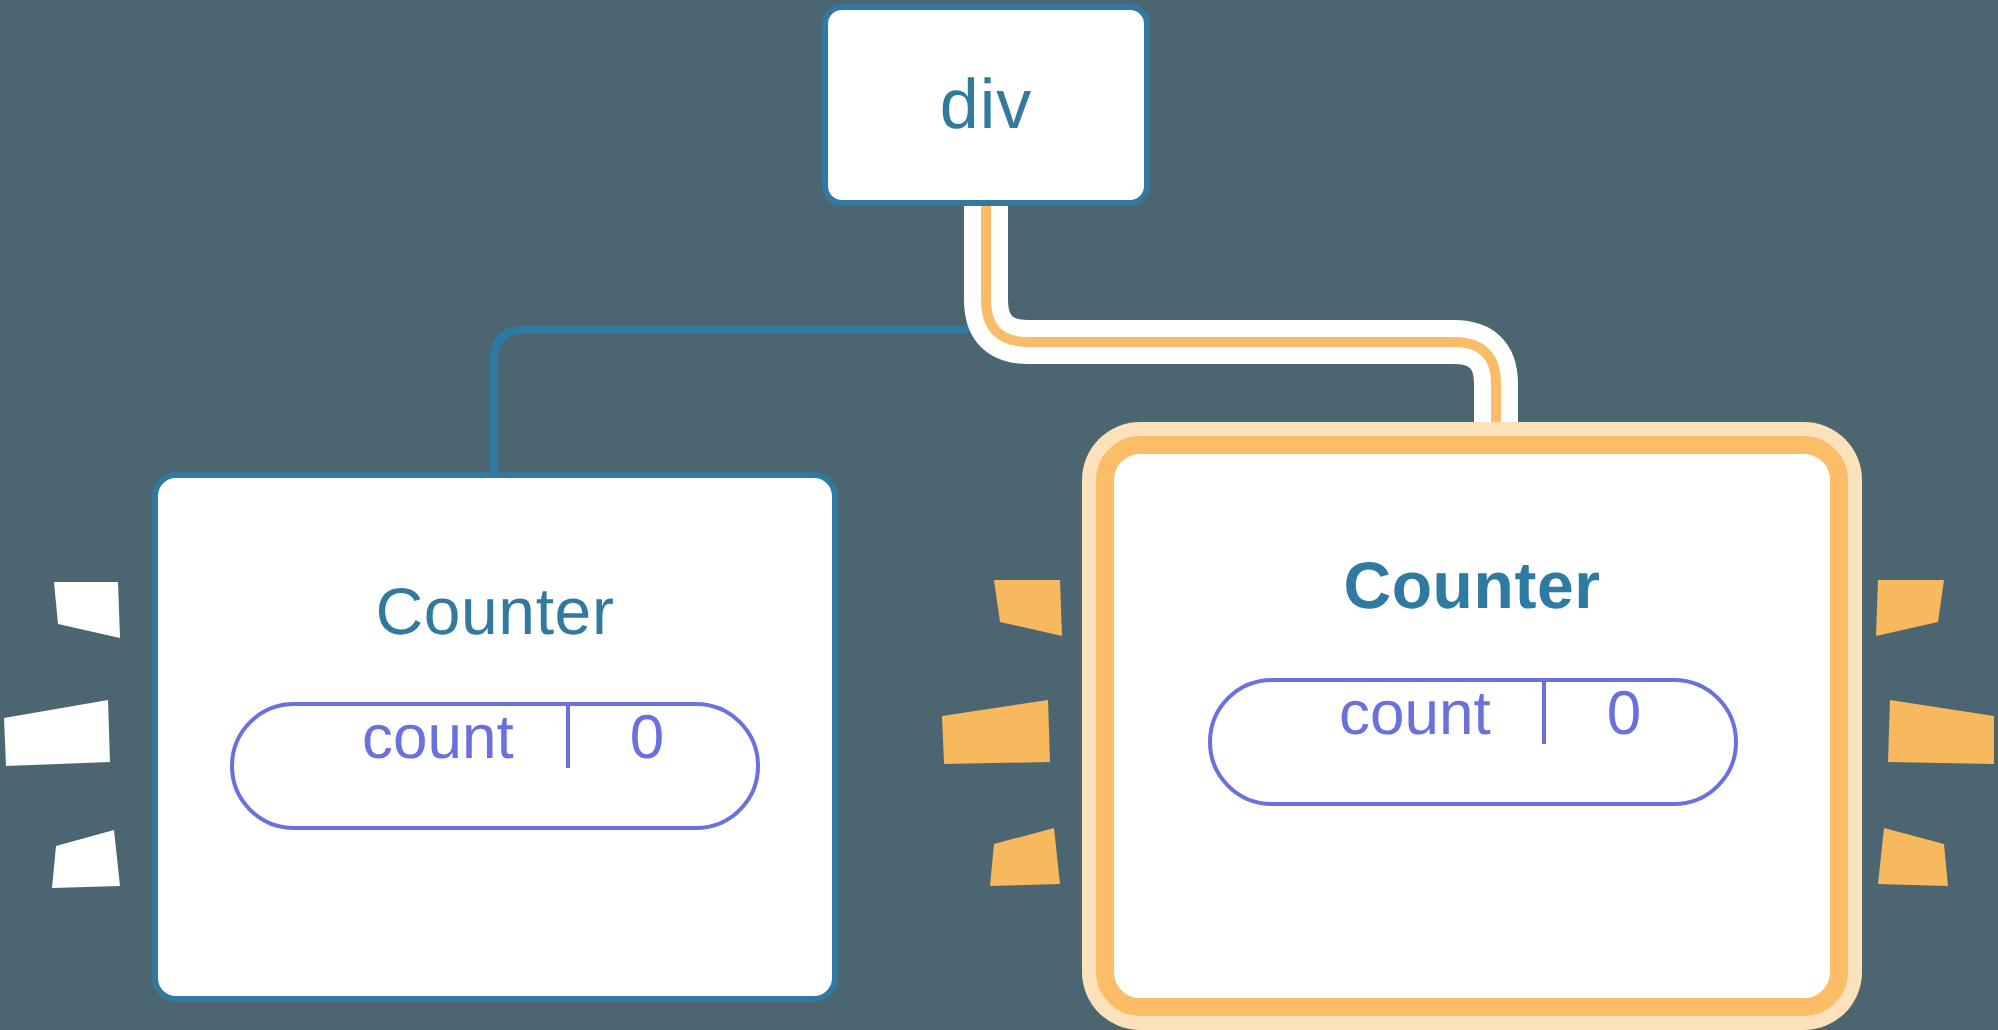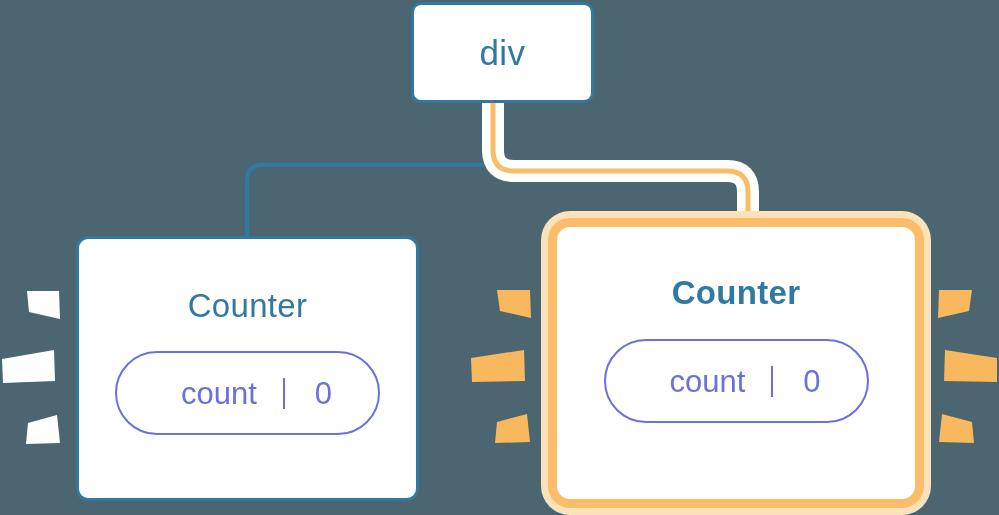--- a/index.html
+++ b/index.html
@@ -32,21 +32,21 @@
     background: #ffffff;
     box-sizing: border-box;
     display: flex;
     flex-direction: column;
     align-items: center;
   }
 
   .node-div {
     left: 411px;
     top: 2px;
-    width: 183px;
+    width: 164px;
     height: 101px;
     border: 3px solid #31799f;
     border-radius: 10px;
     justify-content: center;
     z-index: 6;
   }
   .node-div .node-title {
     font-size: 35px;
     color: #31799f;
     letter-spacing: 0.5px;
@@ -86,24 +86,24 @@
     color: #2e7aa3;
     font-weight: bold;
     margin-top: 49px;
     line-height: 1;
     letter-spacing: 0.3px;
   }
 
   
   .pill {
     display: flex;
-    align-items: center;
+    align-items: flex-start;
     border: 2px solid #6b70e0;
     border-radius: 999px;
-    height: 84px;
+    height: 64px;
     box-sizing: border-box;
     overflow: hidden;
   }
   .pill-left,
   .pill-right {
     display: flex;
     align-items: center;
     justify-content: center;
     color: #6b70e0;
     font-size: 31px;

